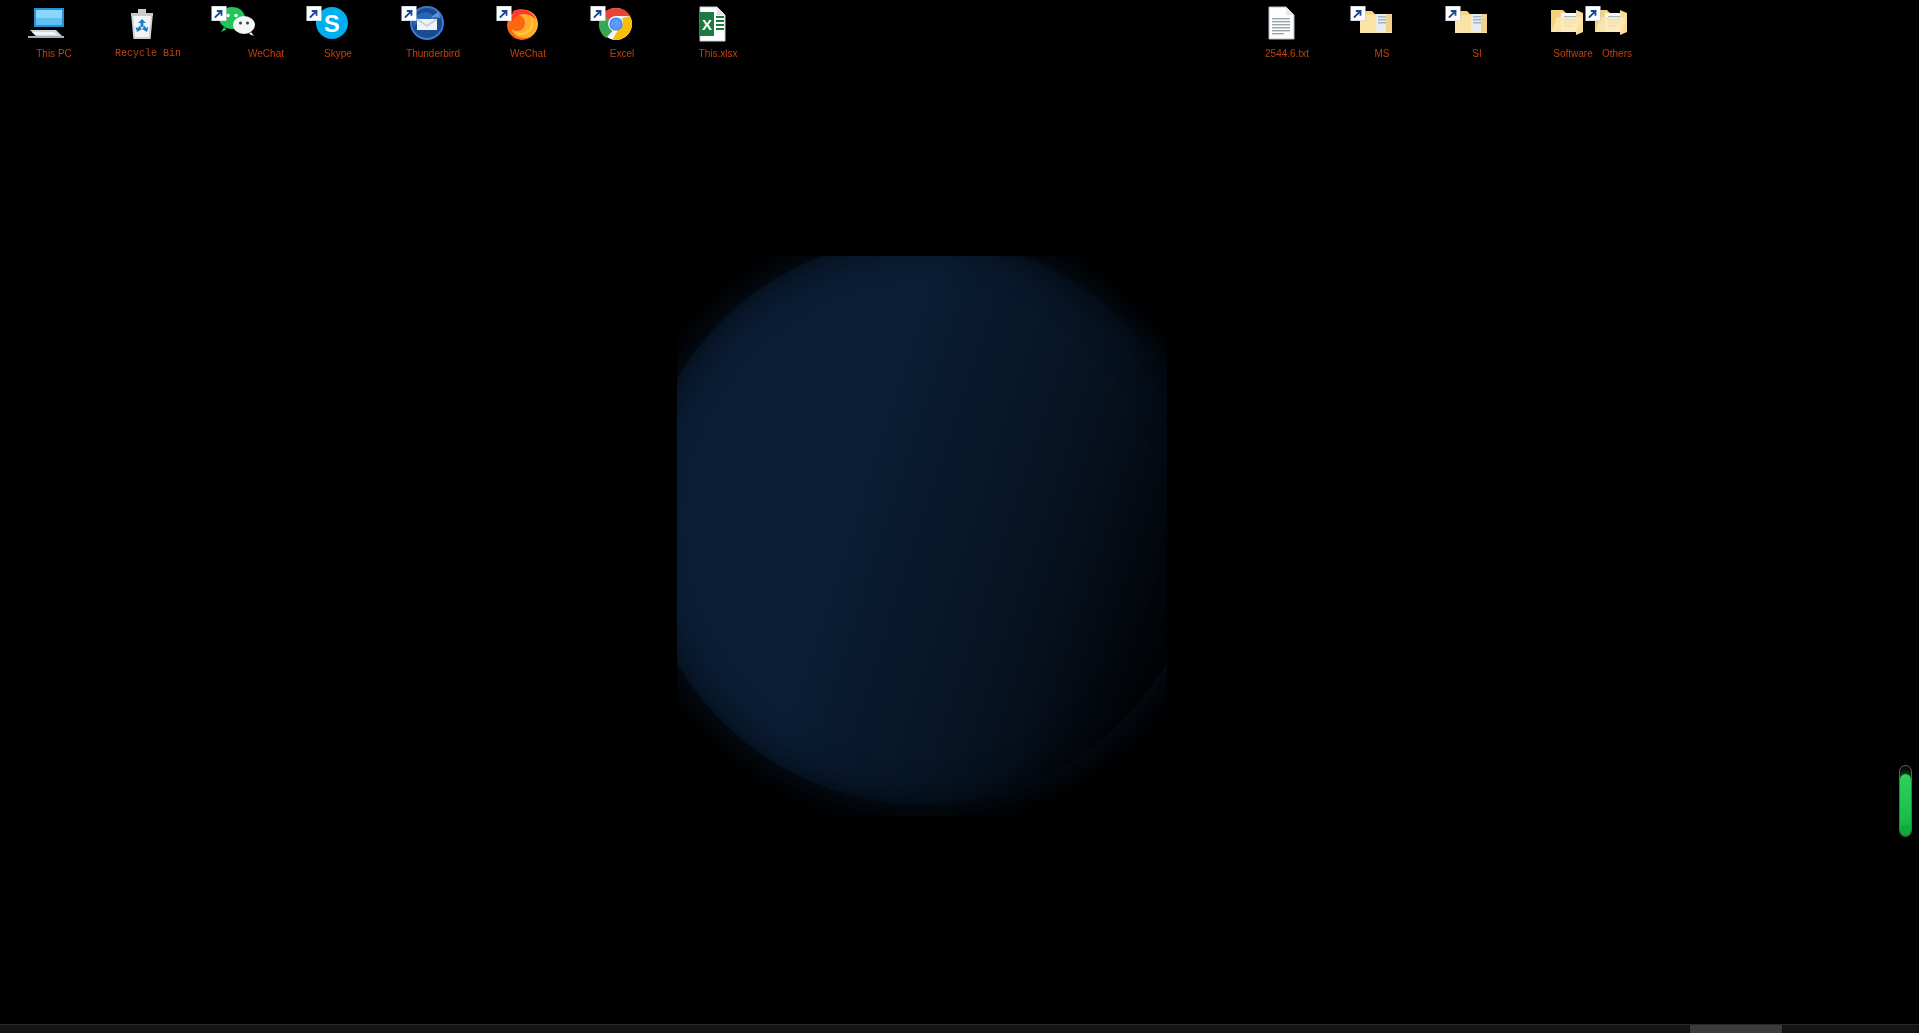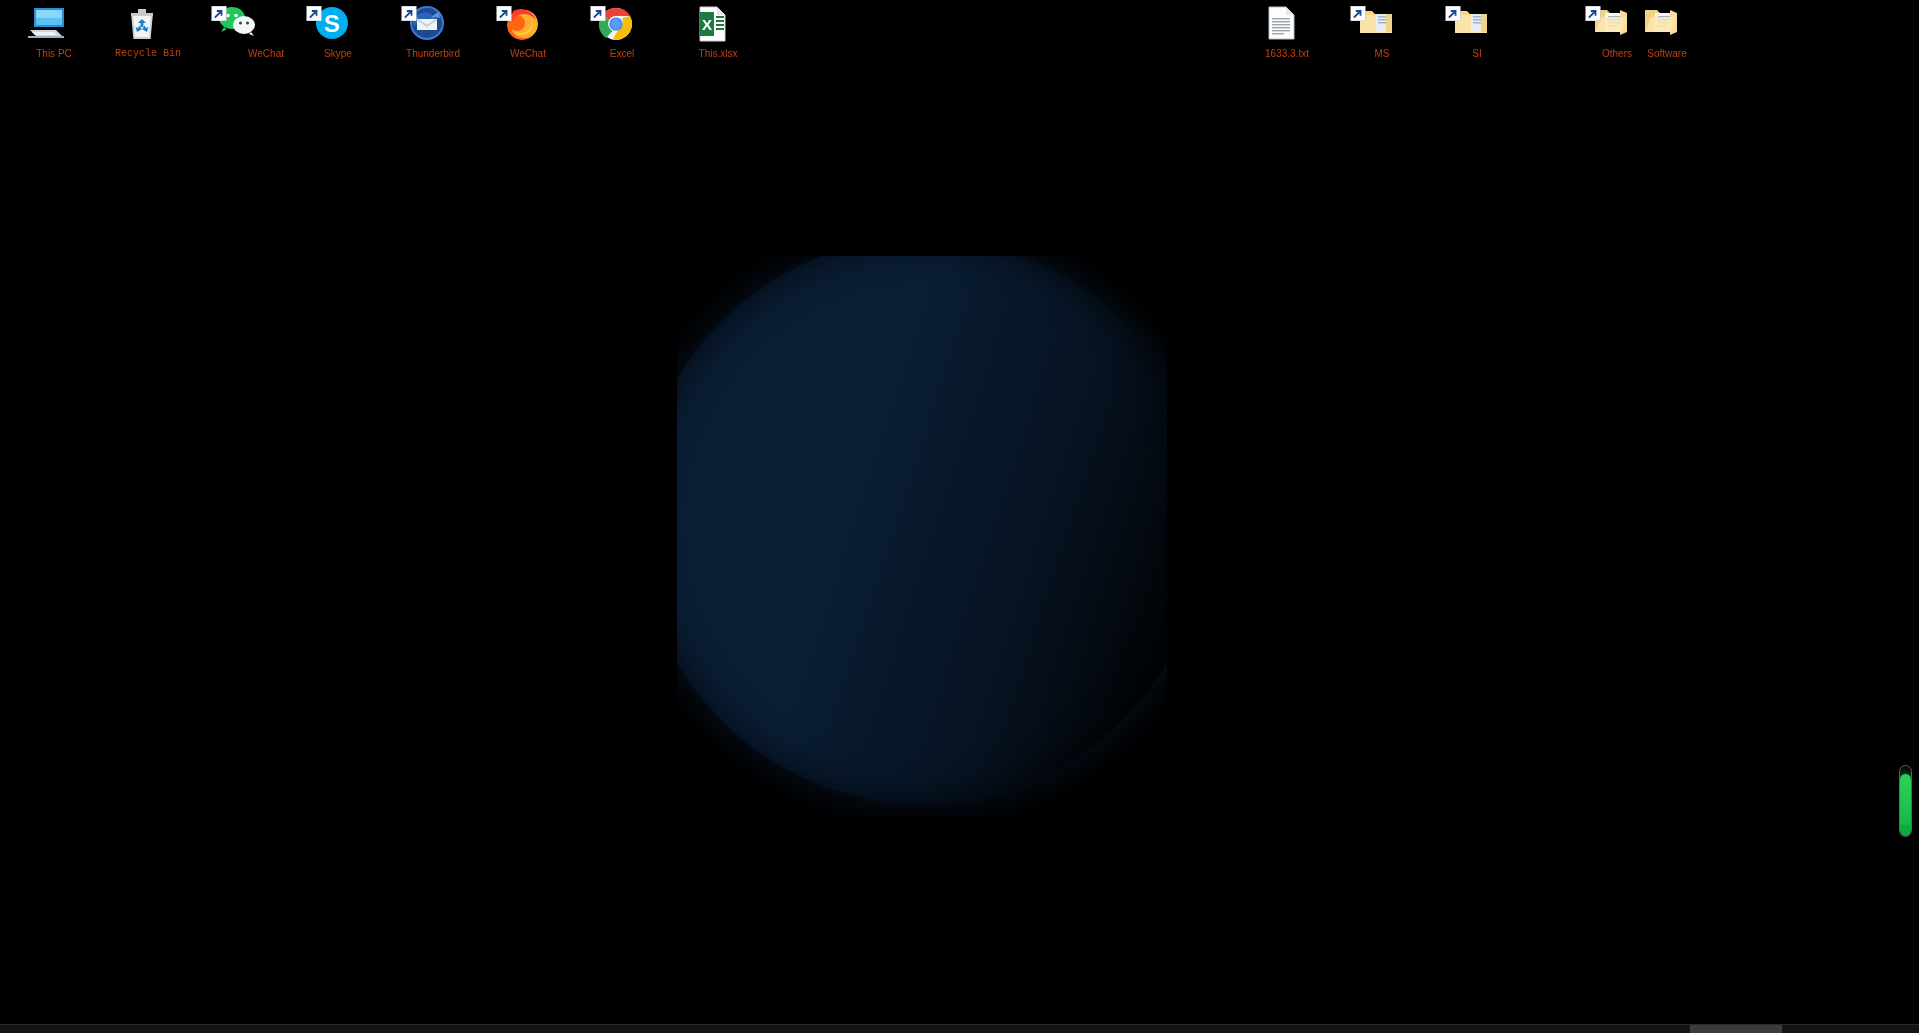--- a/index.html
+++ b/index.html
@@ -283,21 +283,21 @@
      <g fill="#9aa4ab">
        <rect x="5" y="12" width="18" height="1.4"></rect>
               <rect x="5" y="15" width="18" height="1.4"></rect>
        <rect x="5" y="18" width="18" height="1.4"></rect>
               <rect x="5" y="21" width="18" height="1.4"></rect>
        <rect x="5" y="24" width="18" height="1.4"></rect>
               <rect x="5" y="27" width="12" height="1.4"></rect>
      </g>
    </svg>
         </div>
-        <div class="icon-label">1633.3.txt</div>
+        <div class="icon-label">2544.6.txt</div>
       </div>
       <div class="icon-cell" style="left: 1329px; top: 4px;">
         <div class="icon-art">
           <svg width="36" height="30" viewBox="0 0 36 30">
      <path d="M2 5h12l3 3h17v19H2z" fill="#f7d68a"></path>
      <path d="M2 9h32v18H2z" fill="#fbe3a8"></path>
      <path d="M18 8h12v18H18z" fill="#e8ecef"></path>
      <path d="M20 10h8v1.6h-8zM20 13h8v1.6h-8zM20 16h8v1.6h-8z" fill="#9fb6c8"></path>
      <path d="M28 8h6v18h-6z" fill="#f0d28a"></path>
    </svg>
@@ -333,21 +333,21 @@
      <path d="M27 4l7 3v19l-7 3z" fill="#f8dd9b"></path>
      <path d="M2 26l6-15h26l-6 15z" fill="#fbe7b2" opacity=".85"></path>
    </svg>
           <svg class="shortcut-arrow" width="15" height="15" viewBox="0 0 15 15">
    <rect x="0" y="0" width="15" height="15" fill="#ffffff" stroke="#b7bfc5"></rect>
    <path d="M4 11L10 5M10 5H6.2M10 5v3.8" stroke="#18488f" stroke-width="1.8" fill="none" stroke-linecap="square"></path>
  </svg>
         </div>
         <div class="icon-label">Others</div>
       </div>
-      <div class="icon-cell" style="left: 1614px; top: 4px;">
+      <div class="icon-cell" style="left: 1520px; top: 4px;">
         <div class="icon-art">
           <svg width="36" height="30" viewBox="0 0 36 30">
      <path d="M2 4h12l3 3h10v19H2z" fill="#f3d183"></path>
      <path d="M12 7h18v19H12z" fill="#f4f7f9"></path>
      <path d="M15 10h12v1.5H15zM15 13h12v1.5H15zM15 16h12v1.5H15zM15 19h9v1.5h-9z" fill="#9cb6c9"></path>
      <path d="M27 4l7 3v19l-7 3z" fill="#f8dd9b"></path>
      <path d="M2 26l6-15h26l-6 15z" fill="#fbe7b2" opacity=".85"></path>
    </svg>
         </div>
         <div class="icon-label">Software</div>

